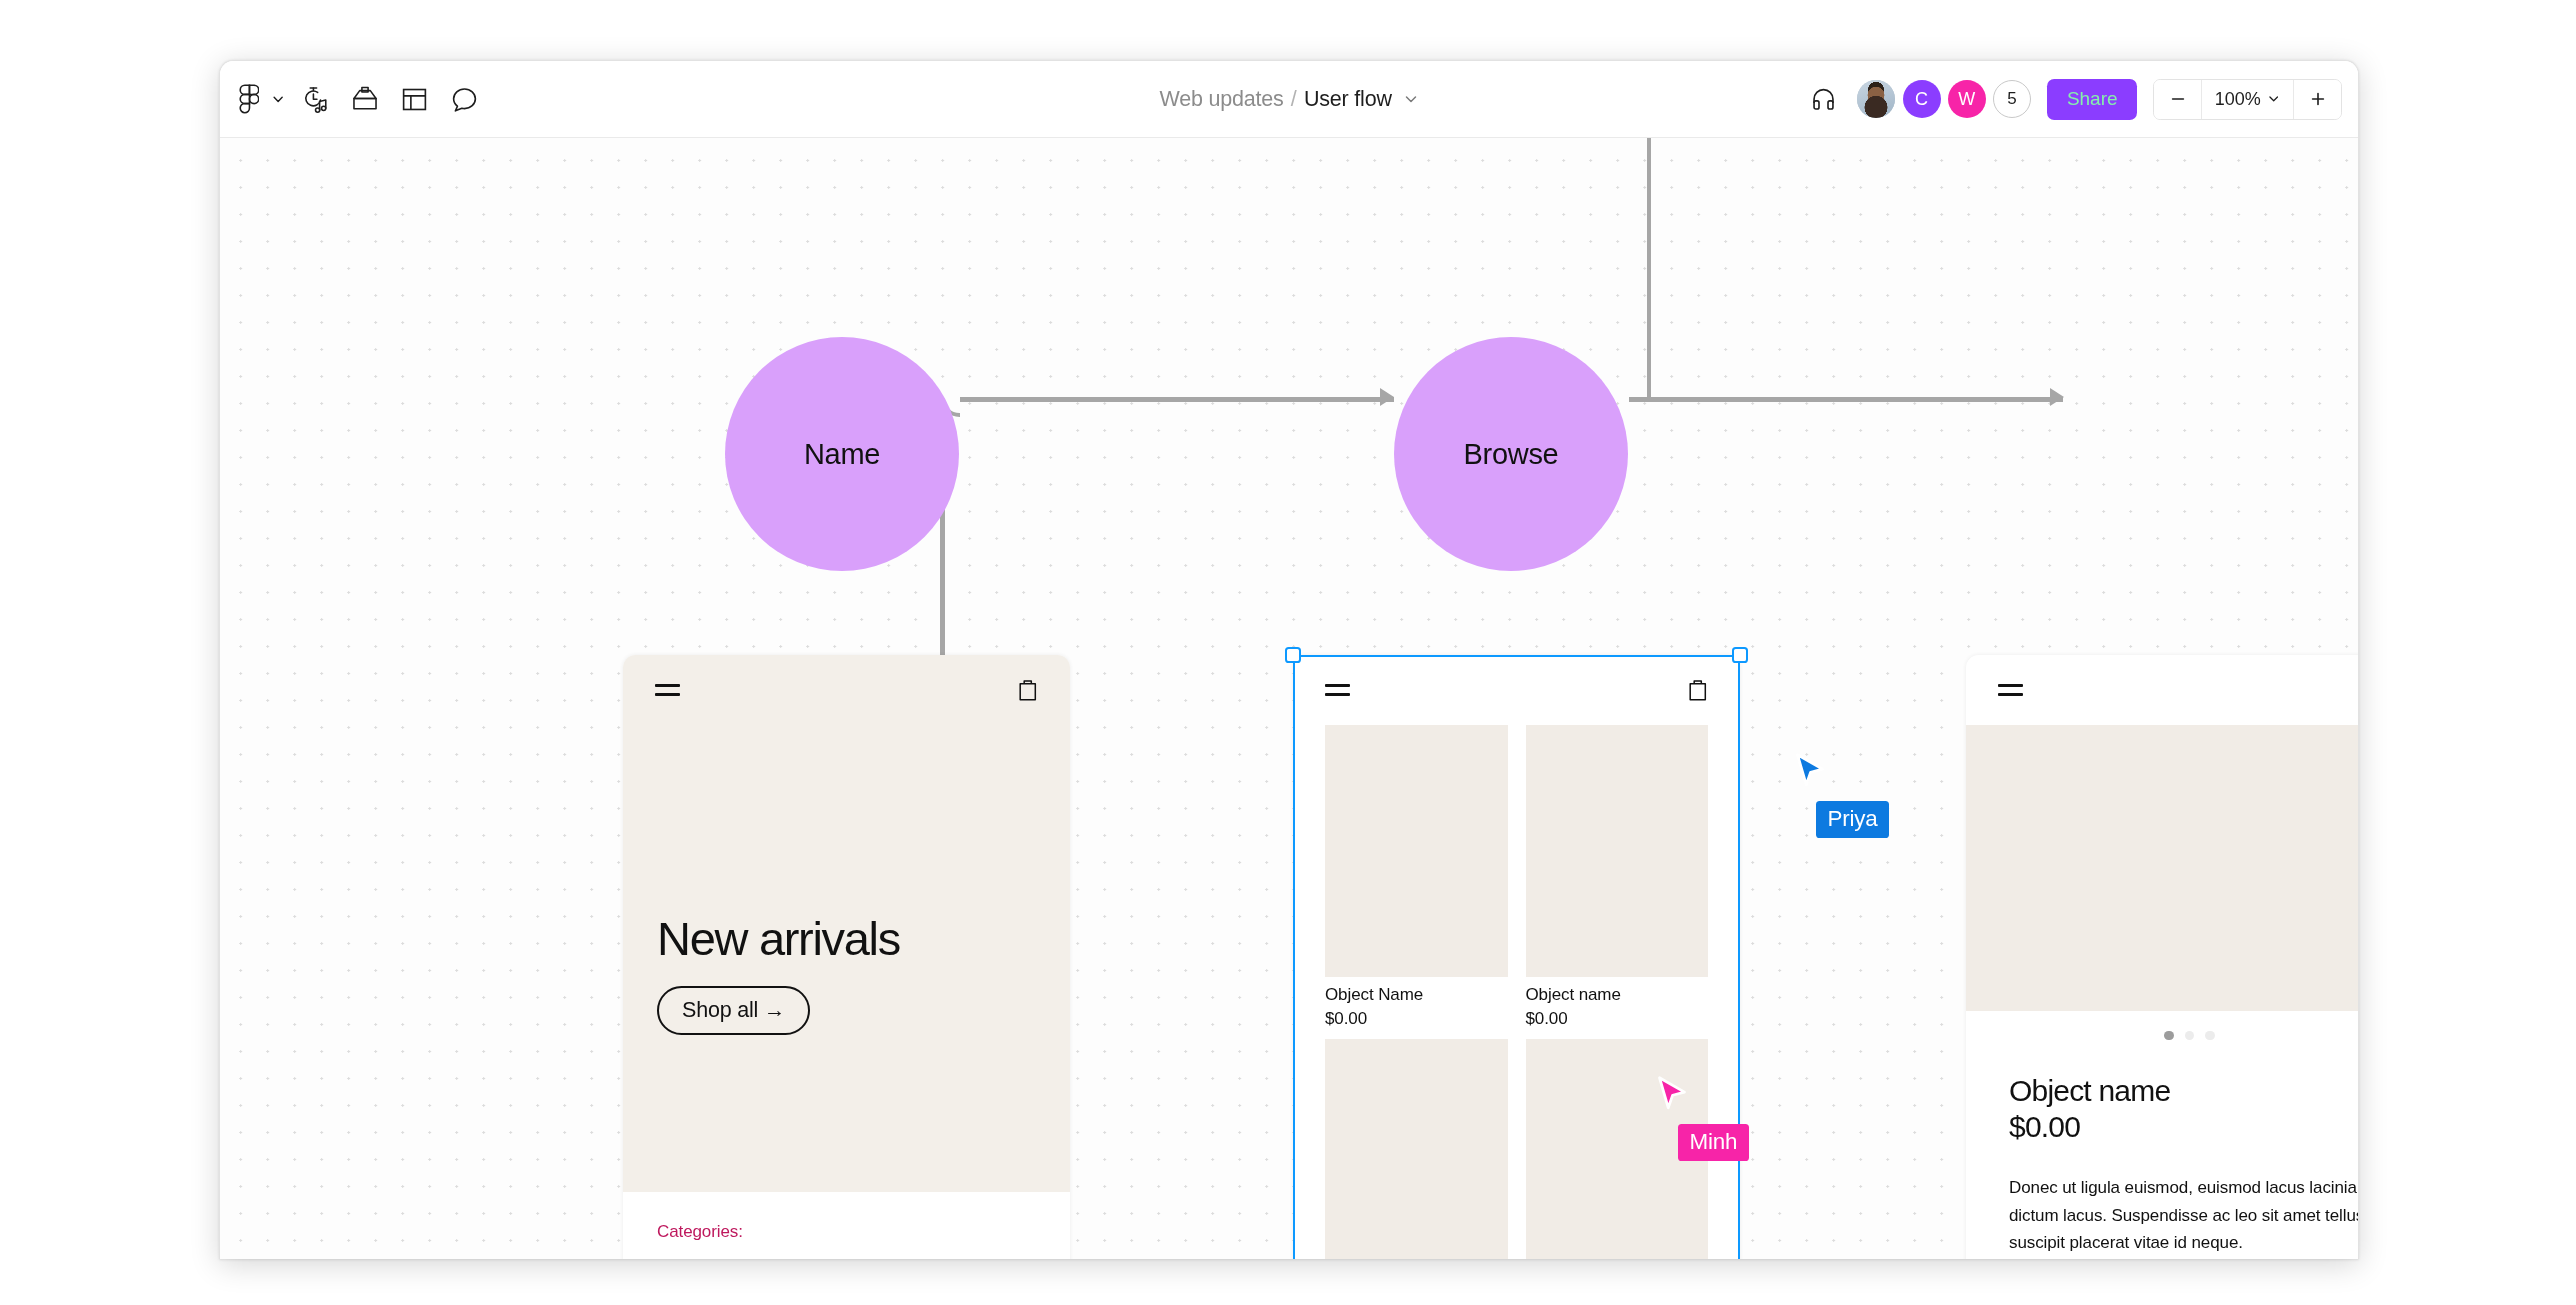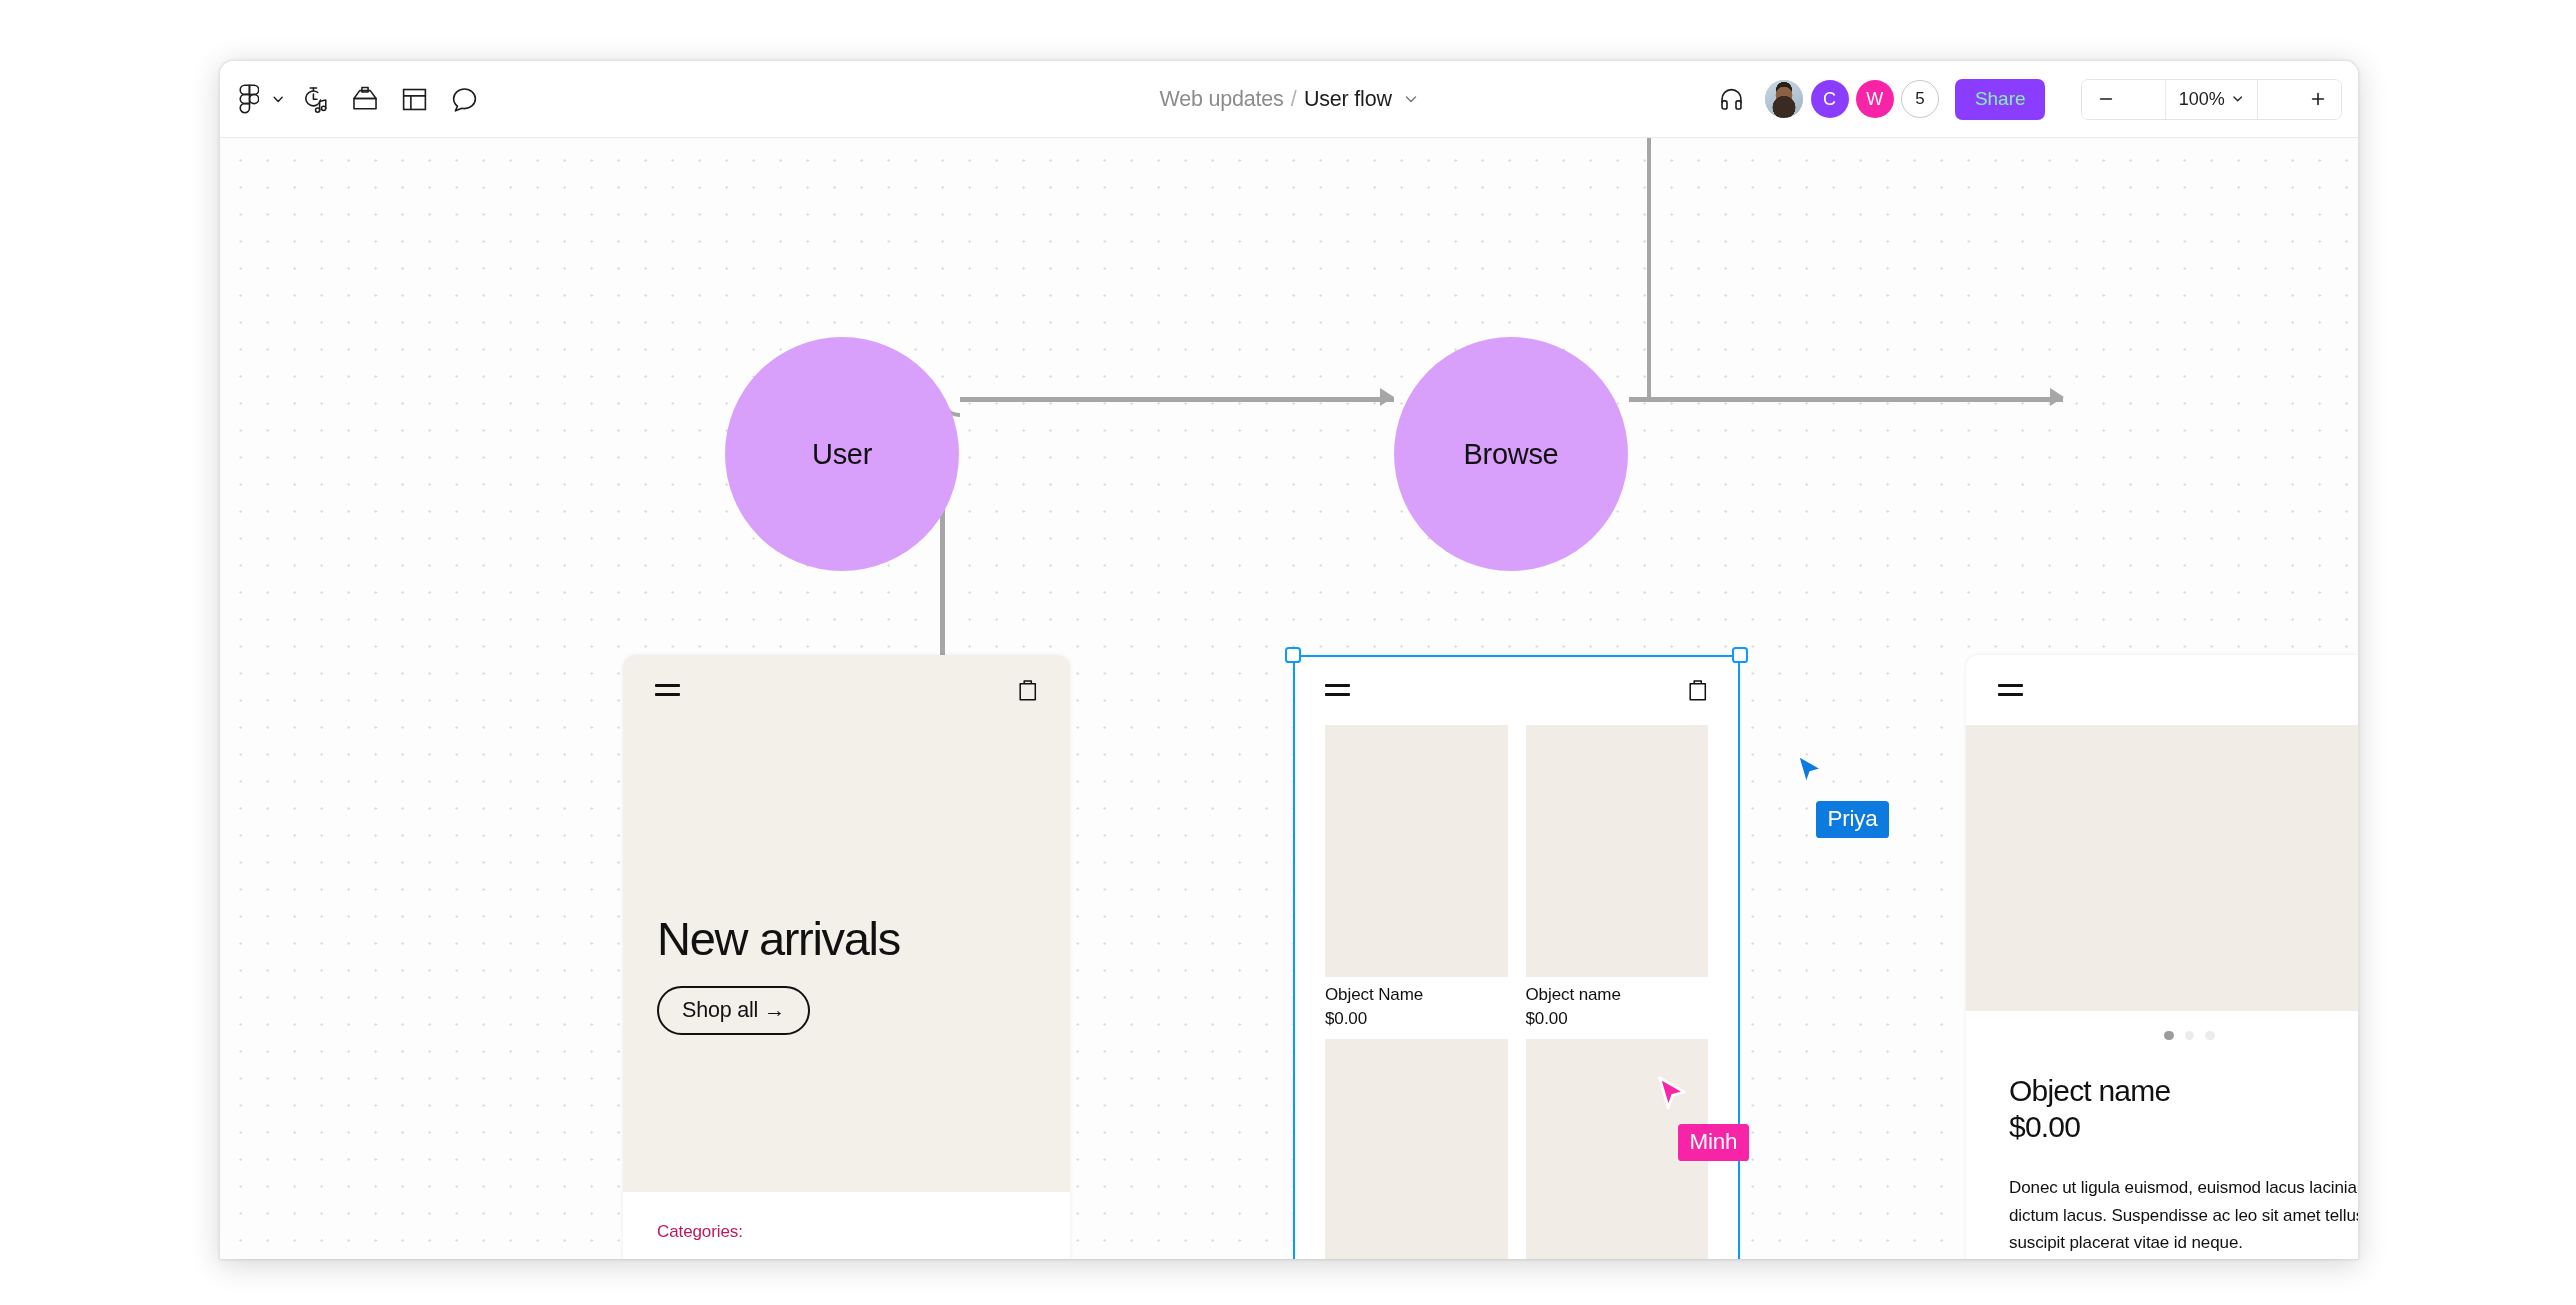--- a/index.html
+++ b/index.html
@@ -99,21 +99,21 @@
   .share-btn {
     background: #8b3dff; color: #86efac;
     border: none; border-radius: 7.2px;
     height: 41px; padding: 0 19.7px;
     font-size: 19px; font-family: inherit; cursor: pointer;
     margin-left: 7.2px;
   }
   .zoom-group {
     display: flex; align-items: center;
     border: 0.9px solid #e3e3e3; border-radius: 7.2px;
-    height: 41px; margin-left: 27px; overflow: hidden; gap: 36px;
+    height: 41px; margin-left: 7px; overflow: hidden;
   }
   .zoom-btn {
     width: 47px; height: 100%;
     display: flex; align-items: center; justify-content: center;
     background: #fff; cursor: pointer;
   }
   .zoom-val {
     display: flex; align-items: center; gap: 6.3px;
     padding: 0 12.5px; height: 100%;
     border-left: 0.9px solid #e9e9e9; border-right: 0.9px solid #e9e9e9;
@@ -394,21 +394,21 @@
 
     <div class="conn conn-h" style="left:1409px; top:259px; width:434px;"></div>
     <div class="arrowhead" style="left:1830px; top:250px;"></div>
 
     <div class="elbow" style="left:720px; top:259px; width:19.7px; height:19.7px;"></div>
     <div class="conn conn-v" style="left:720px; top:277px; height:912px;"></div>
 
     <div class="elbow-tl" style="left:1411px; top:-77px; width:19.7px; height:336px;"></div>
 
     <div class="node" id="node-home">
-      <span>User</span>
+      <span>Name</span>
     </div>
     <div class="node" id="node-browse">
       <span>Browse</span>
     </div>
 
     <div class="frame" id="frame-home">
       <div class="frame-header" style="background:#f3efe9;">
         <div class="hamburger">
           <span></span>
             <span></span>

